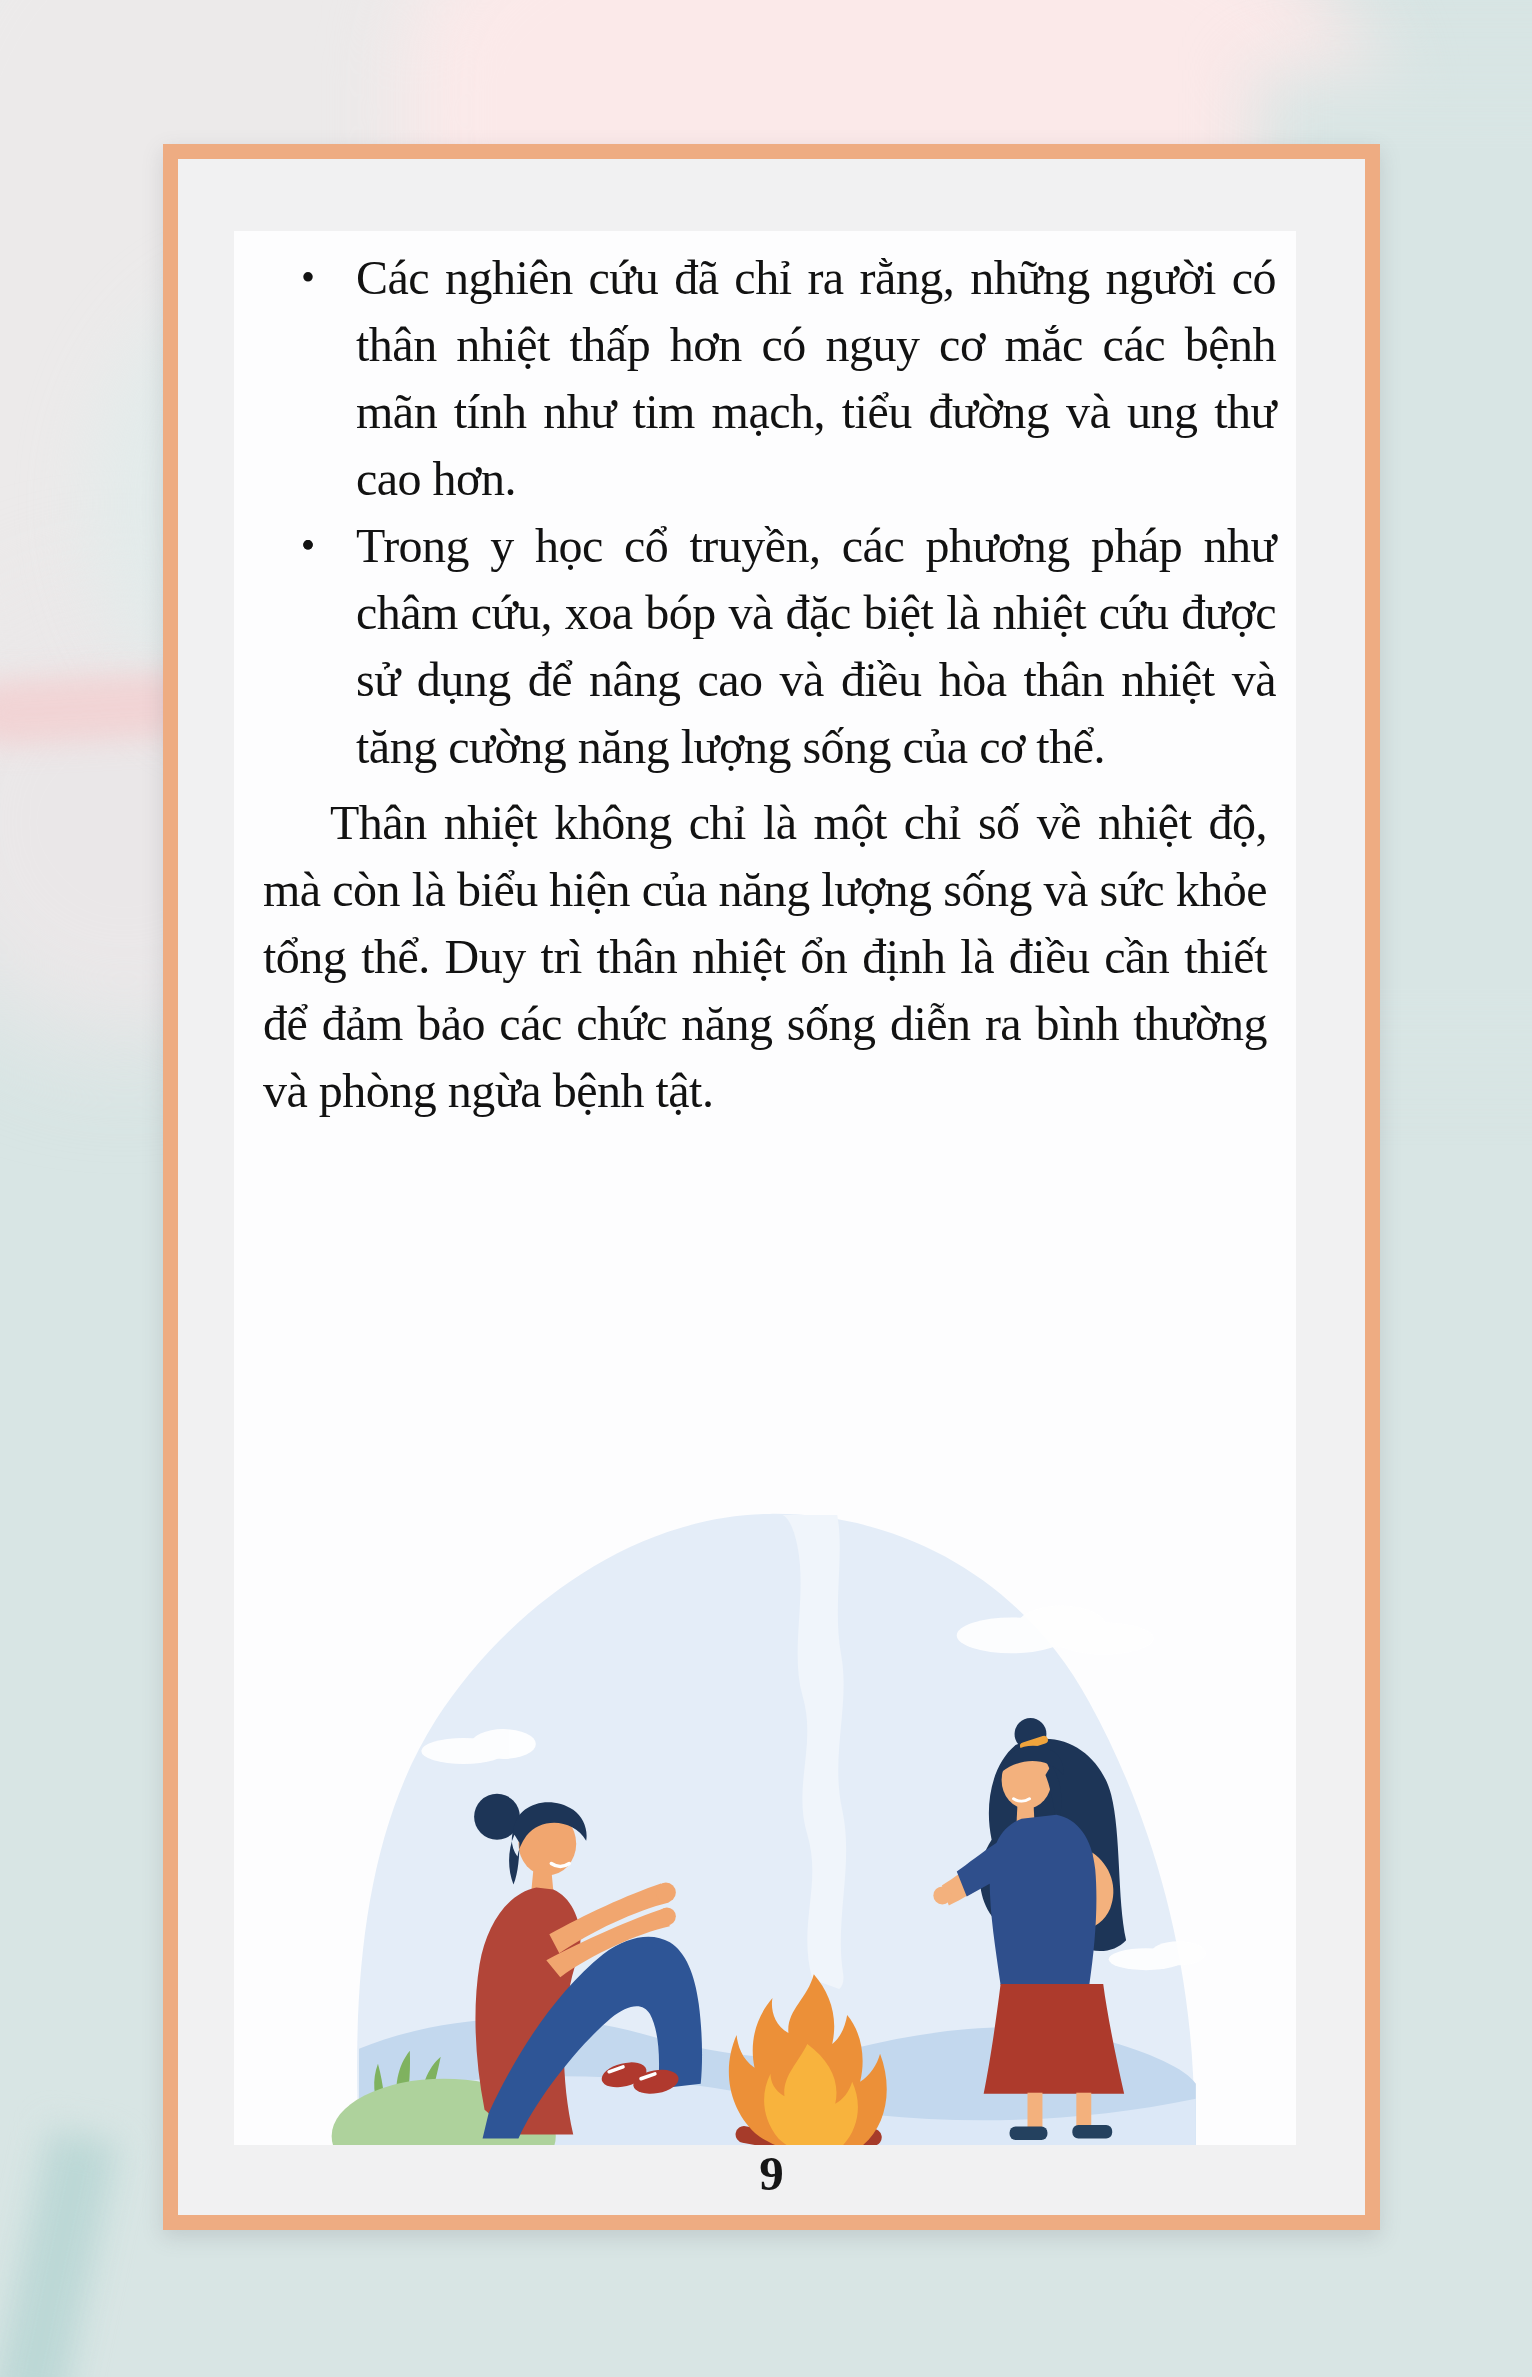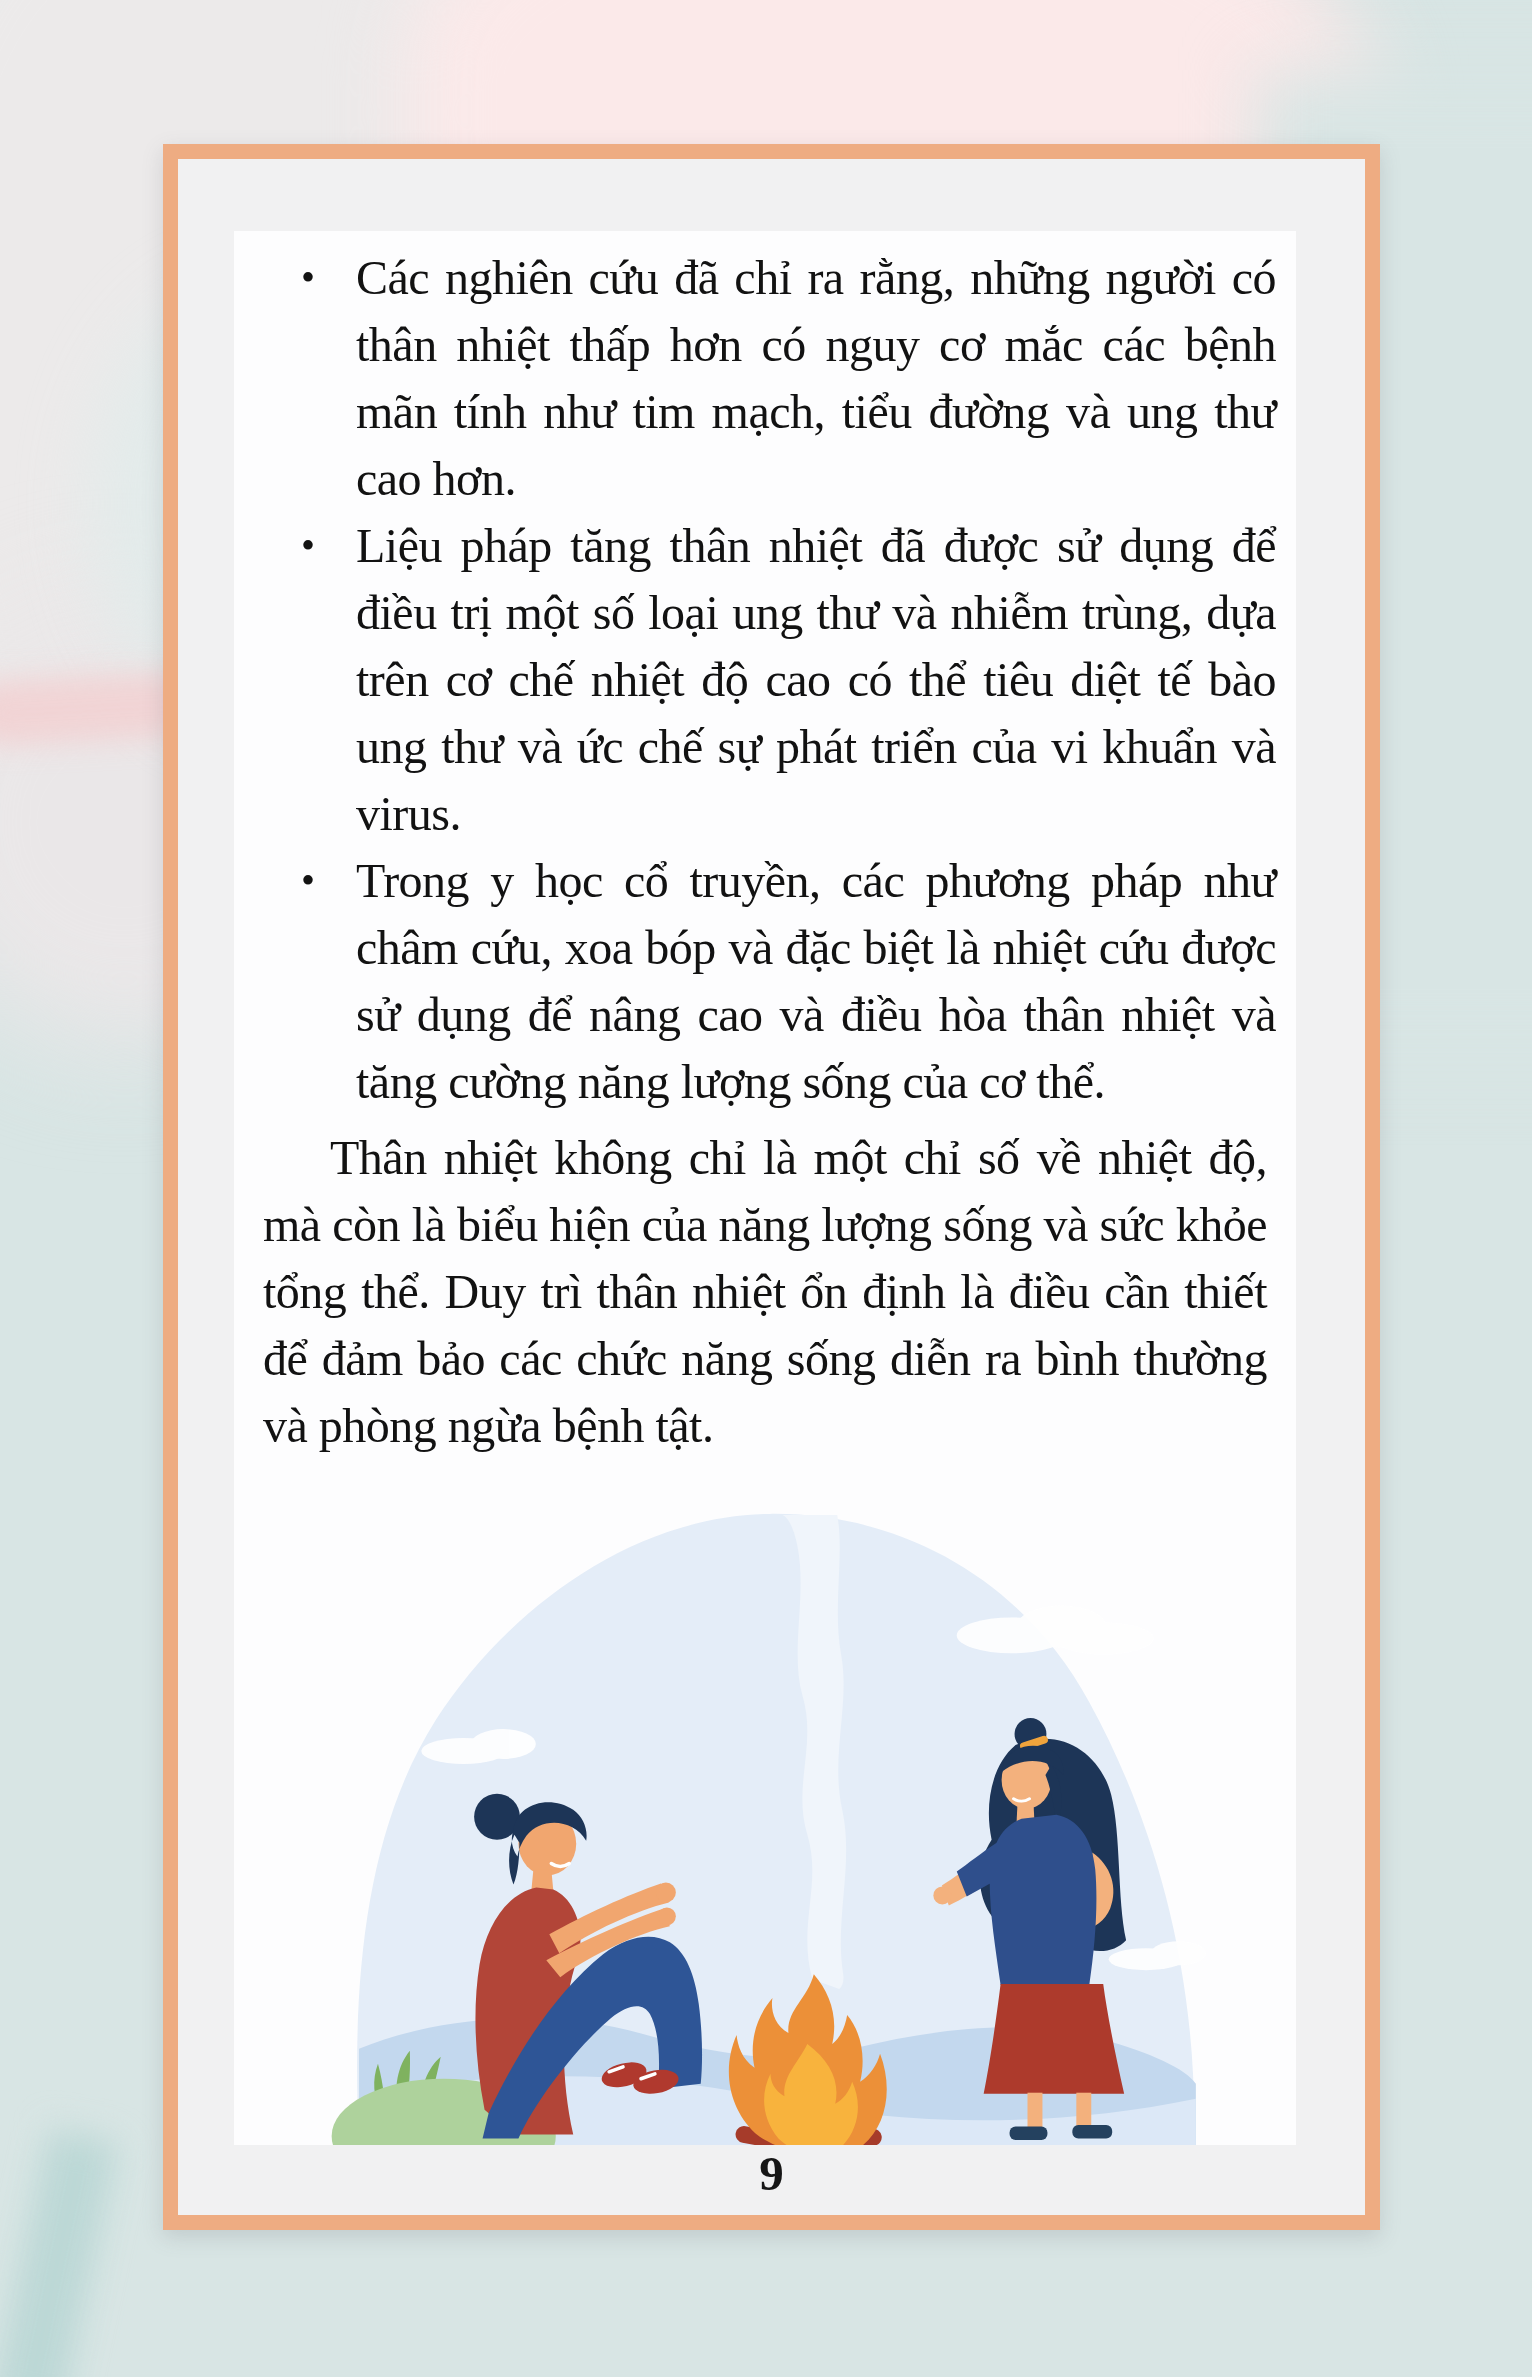--- a/index.html
+++ b/index.html
@@ -89,21 +89,20 @@
 
     <div class="panel">
 
       <div class="text-block">
         <div class="bullet-item">
           <span class="bullet-dot">•</span>
           <span>Các nghiên cứu đã chỉ ra rằng, những người có thân nhiệt thấp hơn có nguy cơ mắc các bệnh mãn tính như tim mạch, tiểu đường và ung thư cao hơn.</span>
         </div>
         <div class="bullet-item">
           <span class="bullet-dot">•</span>
-          <span>Liệu pháp tăng thân nhiệt đã được sử dụng để điều trị một số loại ung thư và nhiễm trùng, dựa trên cơ chế nhiệt độ cao có thể tiêu diệt tế bào ung thư và ức chế sự phát triển của vi khuẩn và virus.</span>
         </div>
         <div class="bullet-item">
           <span class="bullet-dot">•</span>
           <span>Trong y học cổ truyền, các phương pháp như châm cứu, xoa bóp và đặc biệt là nhiệt cứu được sử dụng để nâng cao và điều hòa thân nhiệt và tăng cường năng lượng sống của cơ thể.</span>
         </div>
         <p class="paragraph">Thân nhiệt không chỉ là một chỉ số về nhiệt độ, mà còn là biểu hiện của năng lượng sống và sức khỏe tổng thể. Duy trì thân nhiệt ổn định là điều cần thiết để đảm bảo các chức năng sống diễn ra bình thường và phòng ngừa bệnh tật.</p>
       </div>
 
       <svg class="illustration" viewBox="0 0 2130 1323" xmlns="http://www.w3.org/2000/svg">
 

